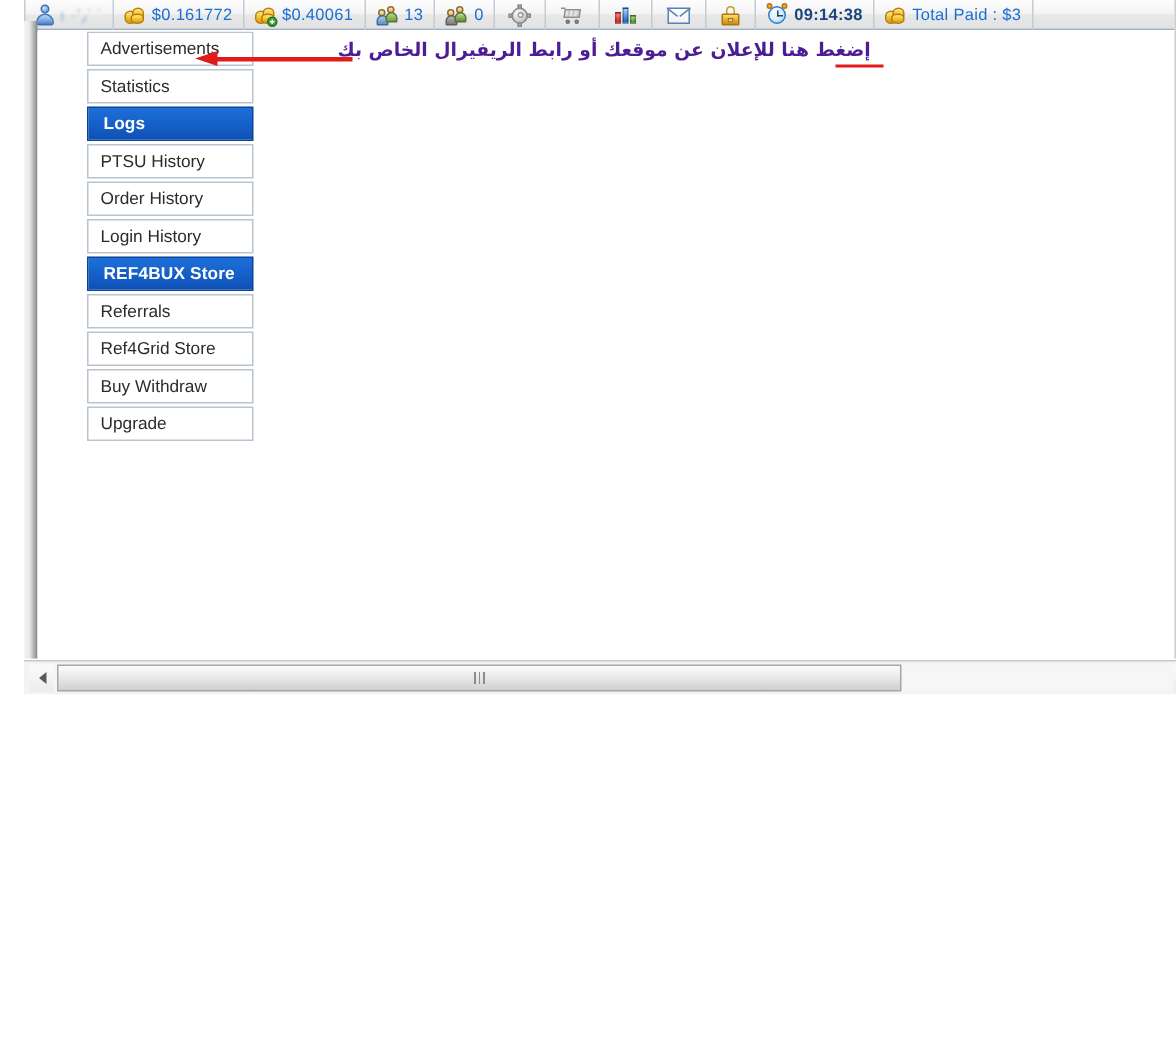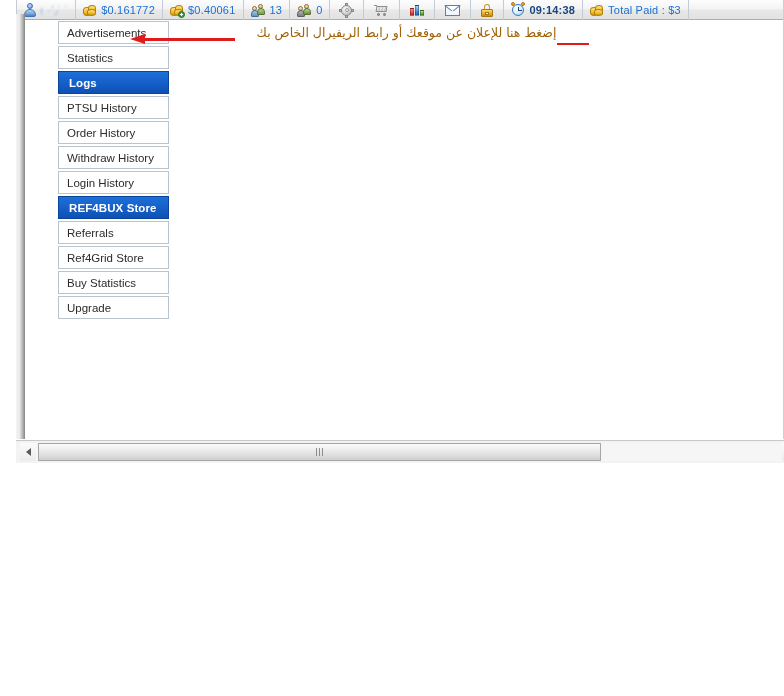--- a/index.html
+++ b/index.html
@@ -296,26 +296,26 @@
     position:absolute; left:0; top:0;
     width:0; height:0;
     border-top:5.5px solid transparent;
     border-bottom:5.5px solid transparent;
     border-right:15px solid #e01b1b;
   }
   .anno-text {
     position:absolute;
     left:200px; top:4px;
     width:363px;
-    text-align:center;
+    text-align:left;
     direction: rtl;
     font-family:"DejaVu Sans", sans-serif;
     font-size:12.5px;
-    font-weight:normal;
-    color:#a16207;
+    font-weight:bold;
+    color:#4c1d95;
     white-space:nowrap;
   }
   .anno-underline {
     position:absolute;
     left:532px; top:22px;
     width:32px; height:2px;
     background:#e01b1b;
   }
 
   
@@ -545,36 +545,33 @@
       <div class="menu-item header">
           <span>Logs</span>
         </div>
       <div class="menu-item">
           <span>PTSU History</span>
         </div>
       <div class="menu-item">
           <span>Order History</span>
         </div>
       <div class="menu-item">
-          <span>Withdraw History</span>
-        </div>
-      <div class="menu-item">
           <span>Login History</span>
         </div>
       <div class="menu-item header">
           <span>REF4BUX Store</span>
         </div>
       <div class="menu-item">
           <span>Referrals</span>
         </div>
       <div class="menu-item">
           <span>Ref4Grid Store</span>
         </div>
       <div class="menu-item">
-          <span>Buy Statistics</span>
+          <span>Buy Withdraw</span>
         </div>
       <div class="menu-item">
           <span>Upgrade</span>
         </div>
     </div>
 
     <div id="annotation">
       <div class="anno-arrow">
         <span class="head"></span>
           <span class="shaft"></span>

